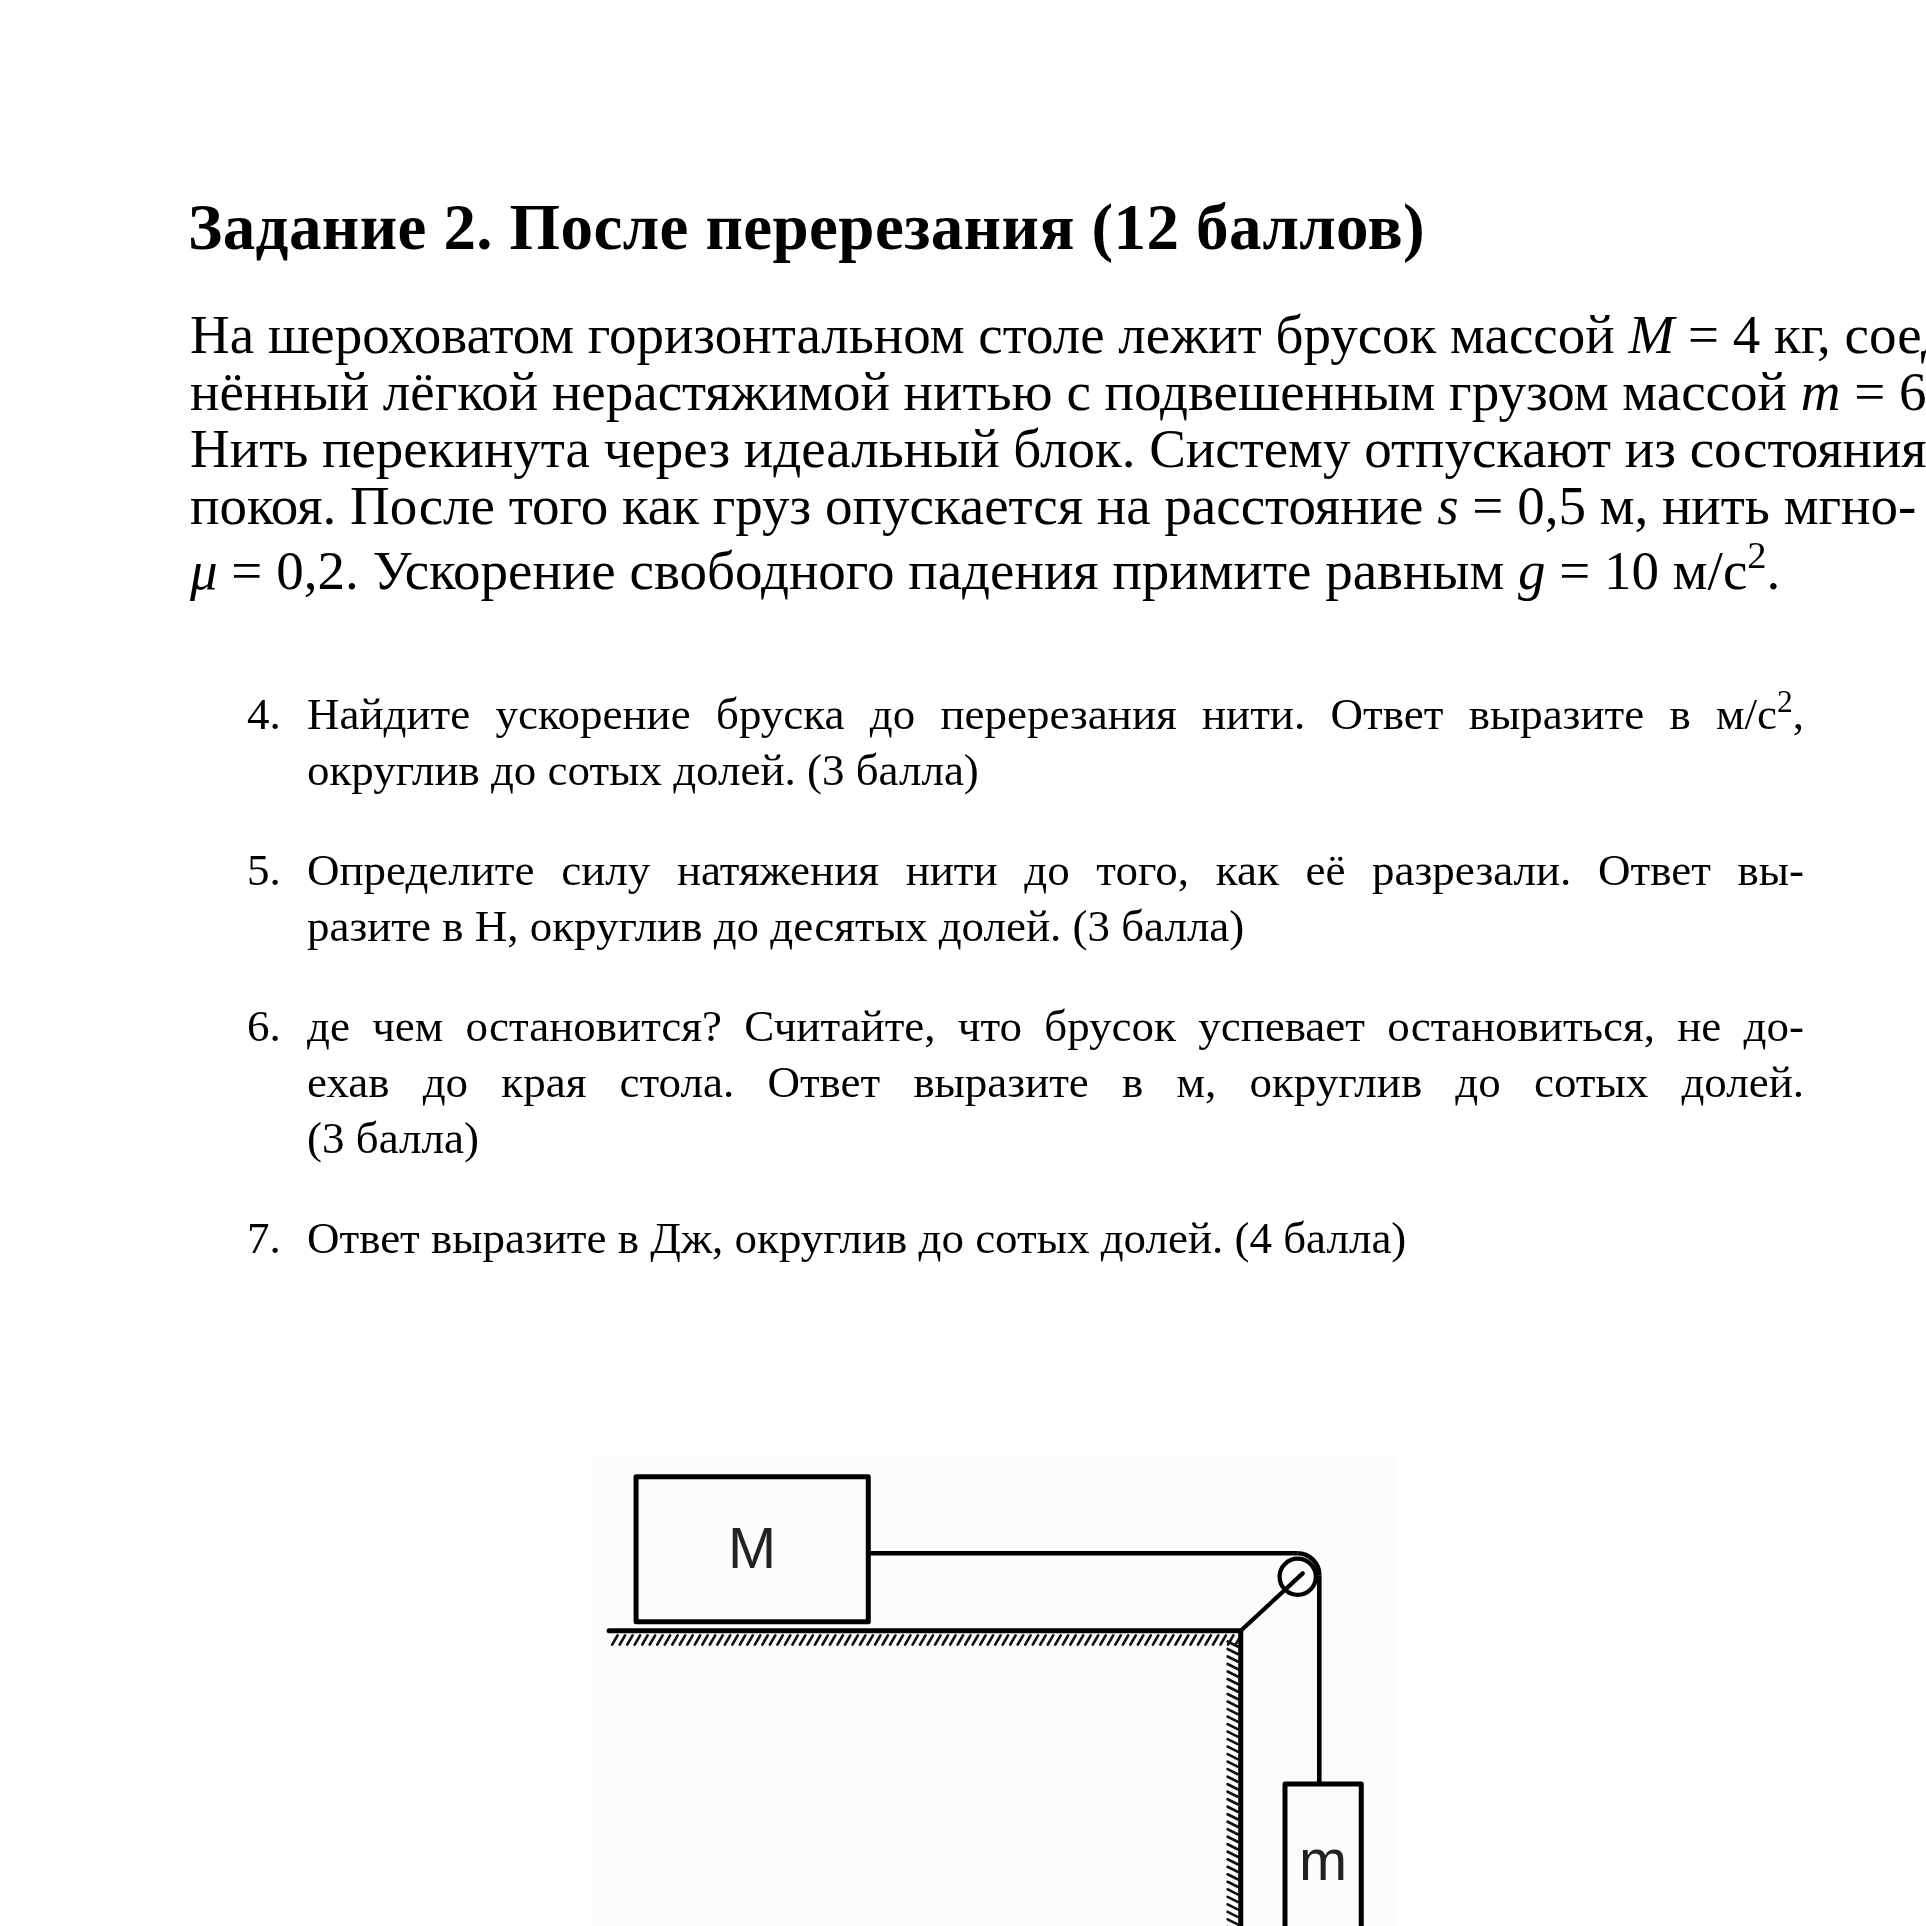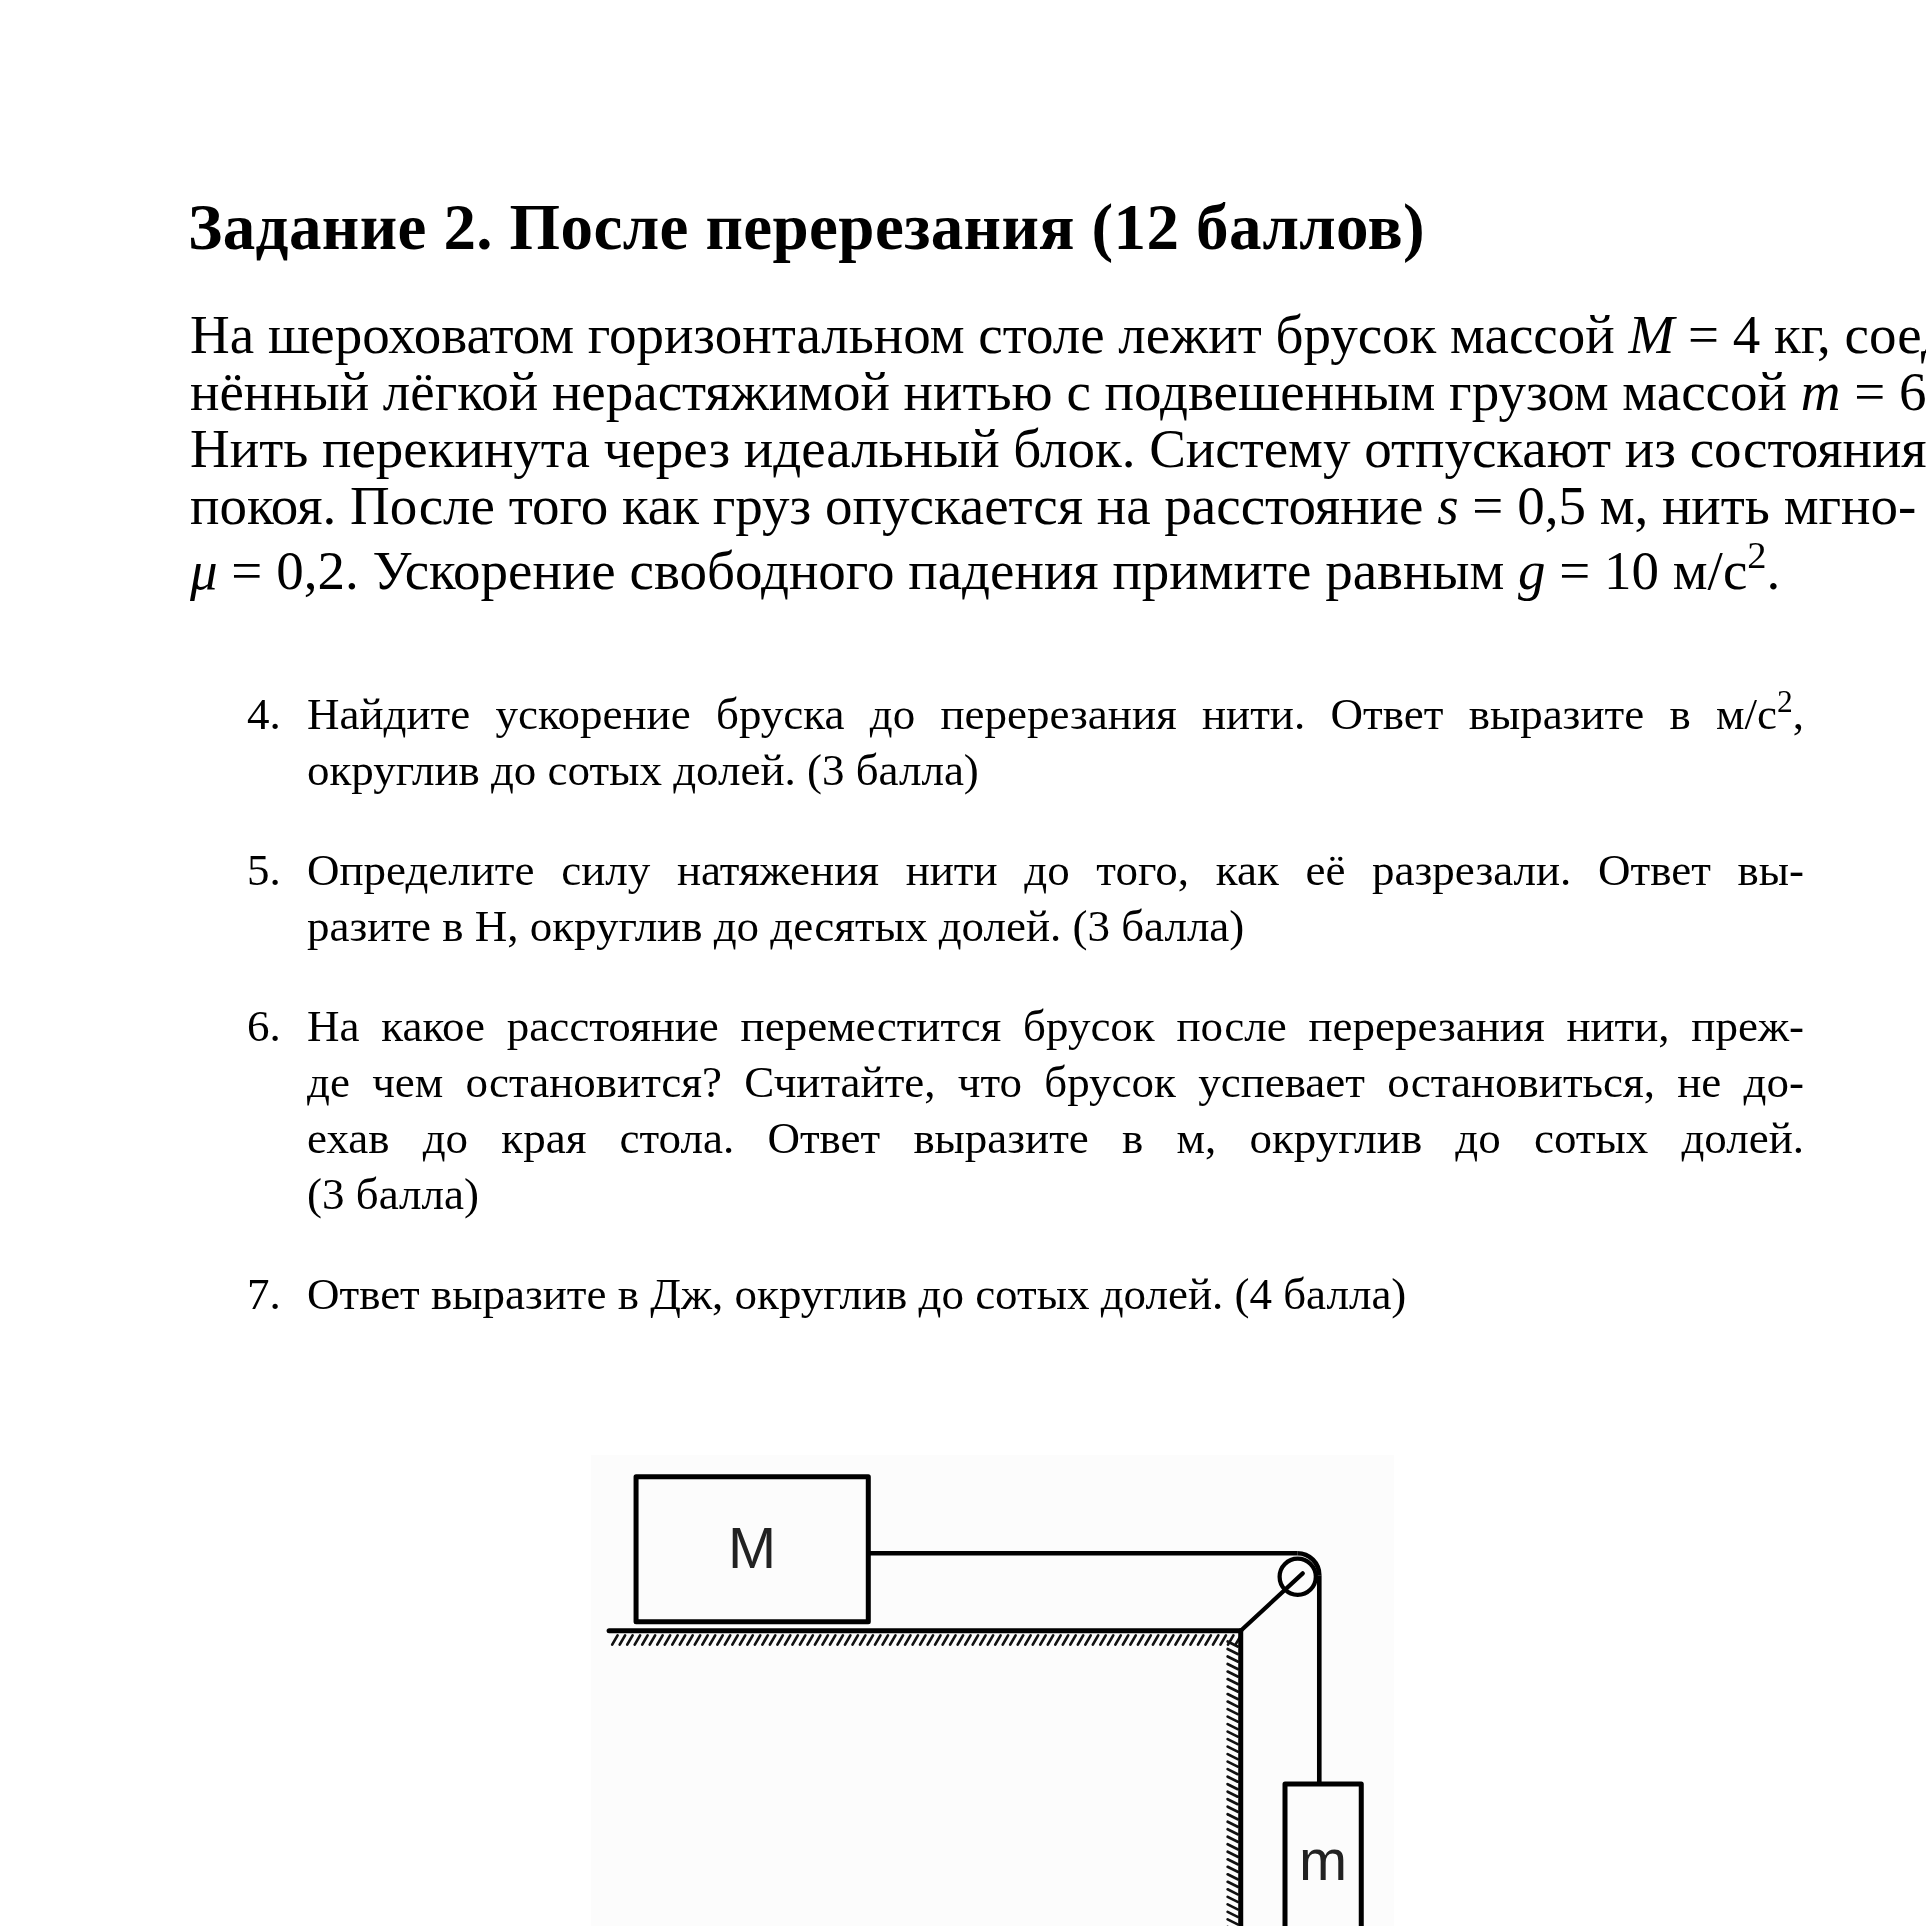--- a/index.html
+++ b/index.html
@@ -48,21 +48,20 @@
       <div class="item">
         <span class="num">5.</span>
         <div>
           <span class="ln"><span>Определите силу натяжения нити до того, как её разрезали. Ответ вы-</span></span>
           <span class="ln last"><span>разите в Н, округлив до десятых долей. (3 балла)</span></span>
         </div>
       </div>
       <div class="item">
         <span class="num">6.</span>
         <div>
-          <span class="ln"><span>На какое расстояние переместится брусок после перерезания нити, преж-</span></span>
           <span class="ln"><span>де чем остановится? Считайте, что брусок успевает остановиться, не до-</span></span>
           <span class="ln"><span>ехав до края стола. Ответ выразите в м, округлив до сотых долей.</span></span>
           <span class="ln last"><span>(3 балла)</span></span>
         </div>
       </div>
       <div class="item">
         <span class="num">7.</span>
         <div>
           <span class="ln last"><span>Ответ выразите в Дж, округлив до сотых долей. (4 балла)</span></span>
         </div>

